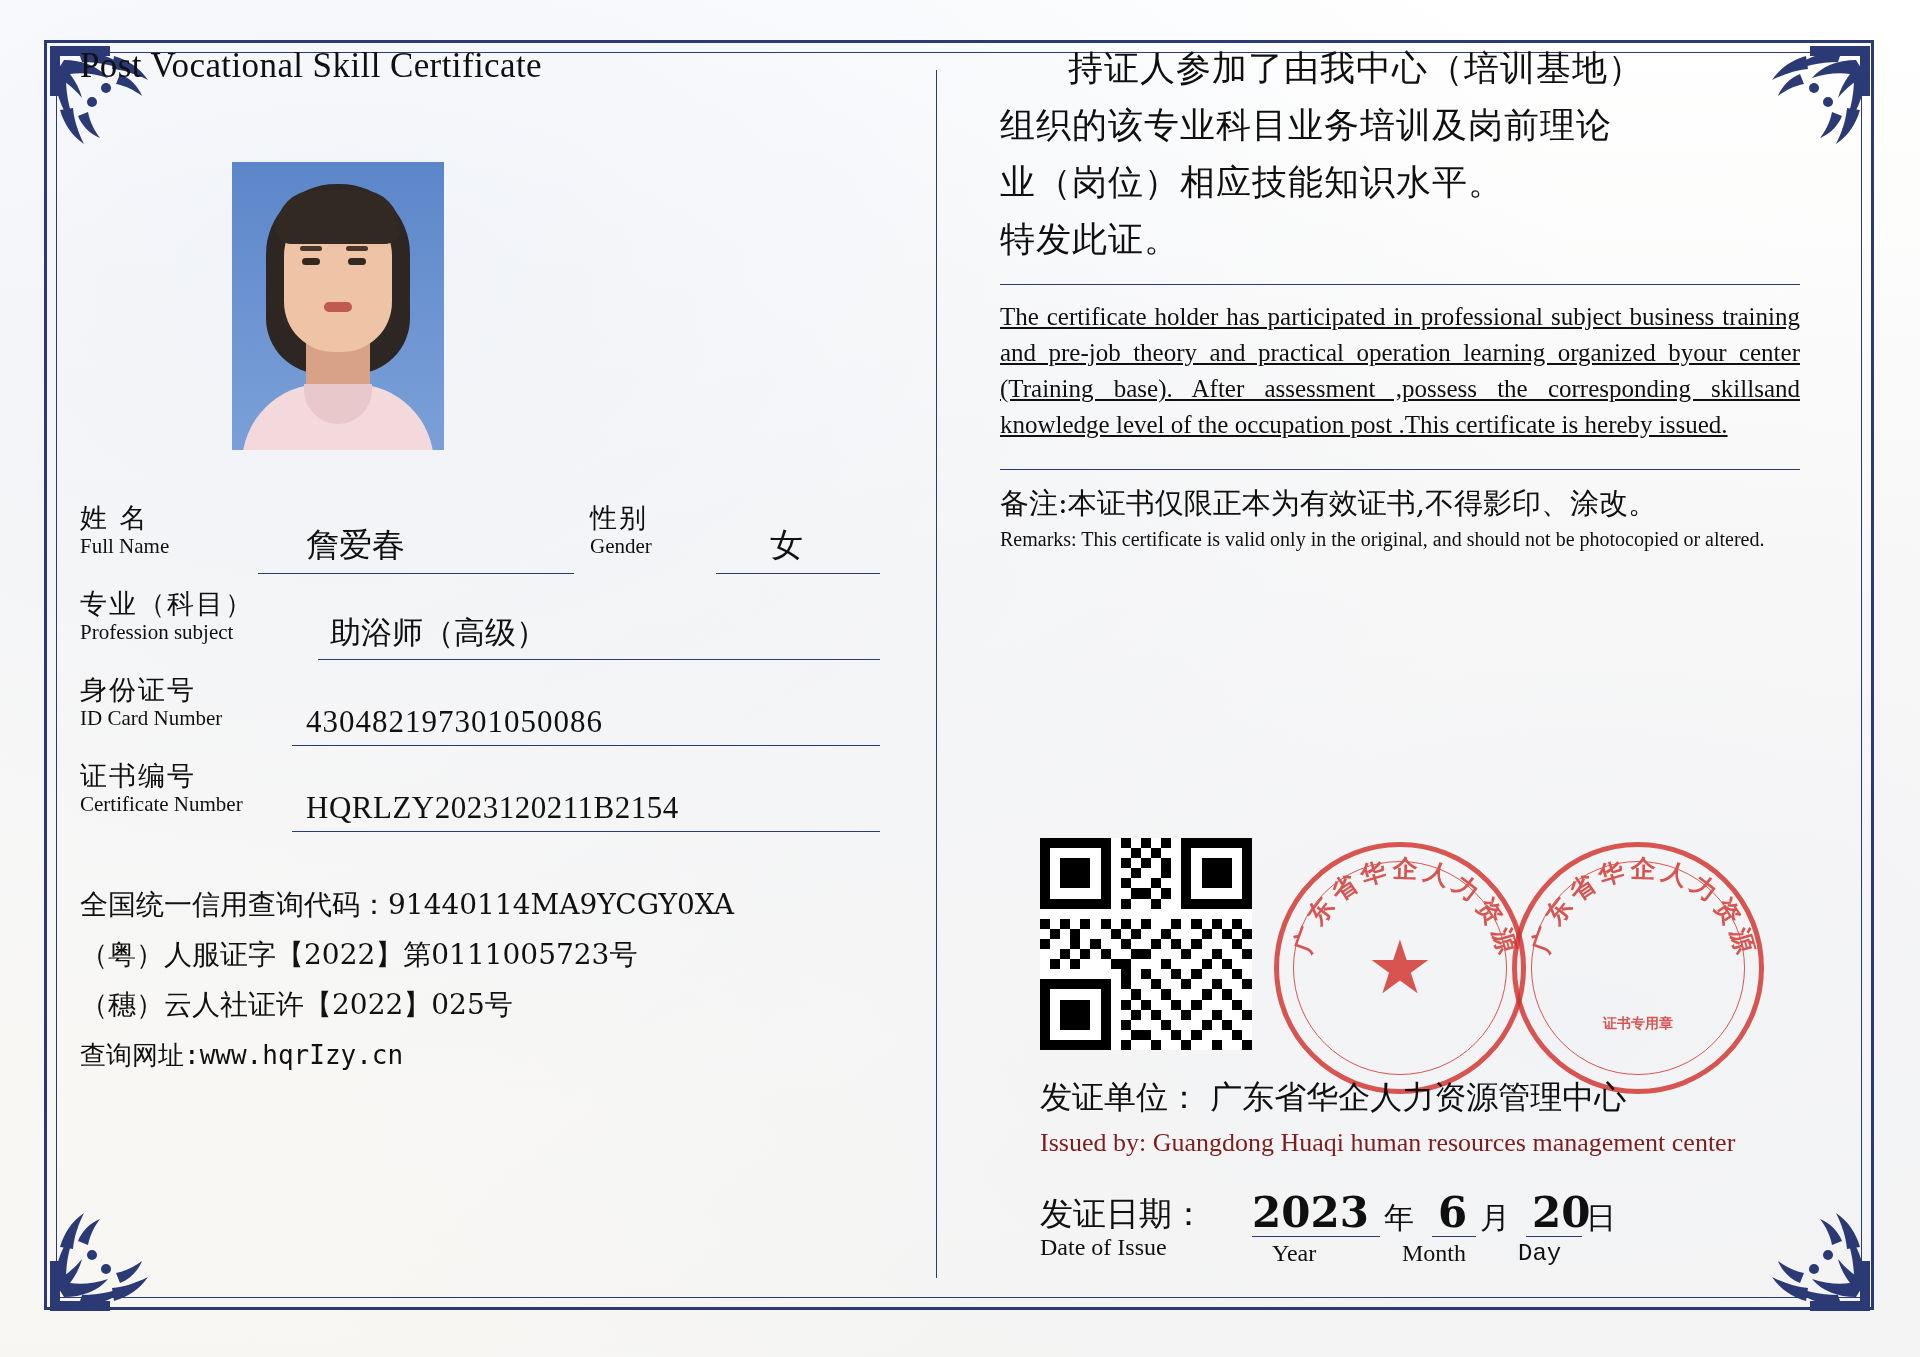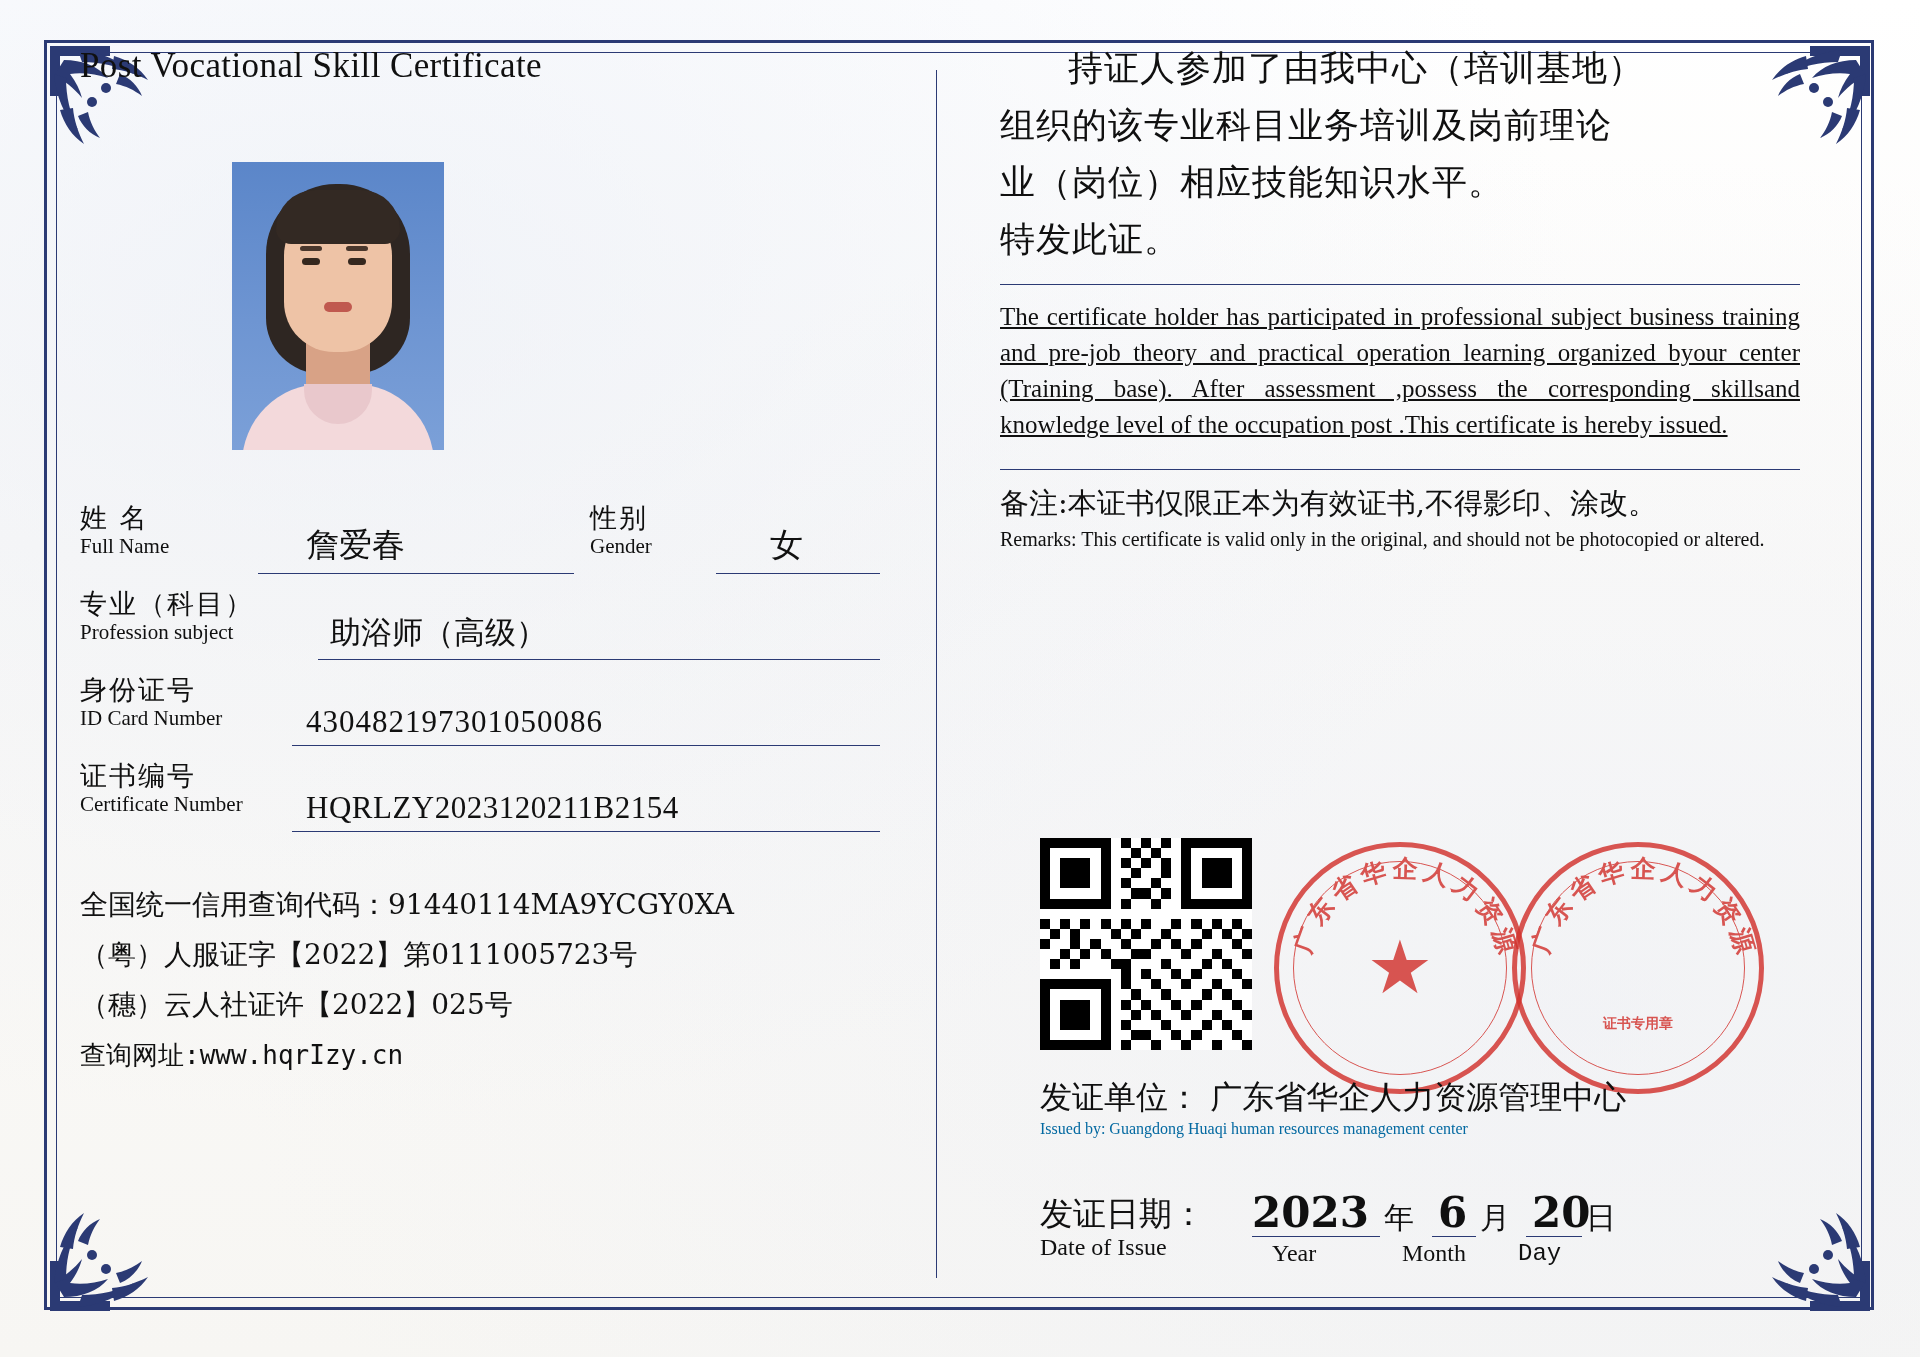--- a/index.html
+++ b/index.html
@@ -320,23 +320,23 @@
     width: 790px;
   }
   .issuer .cn {
     font-family: "DejaVu Serif", serif;
     font-size: 32px;
     color: #101010;
     white-space: nowrap;
   }
   .issuer .en {
     font-family: "Liberation Serif", serif;
-    font-size: 16px;
-    color: #0369a1;
-    margin-top: 0;
+    font-size: 26px;
+    color: #7f1d1d;
+    margin-top: 8px;
     white-space: nowrap;
   }
   .issue-date {
     position: absolute;
     left: 1040px;
     top: 1192px;
     width: 790px;
     height: 70px;
   }
   .issue-date .lbl-cn {

